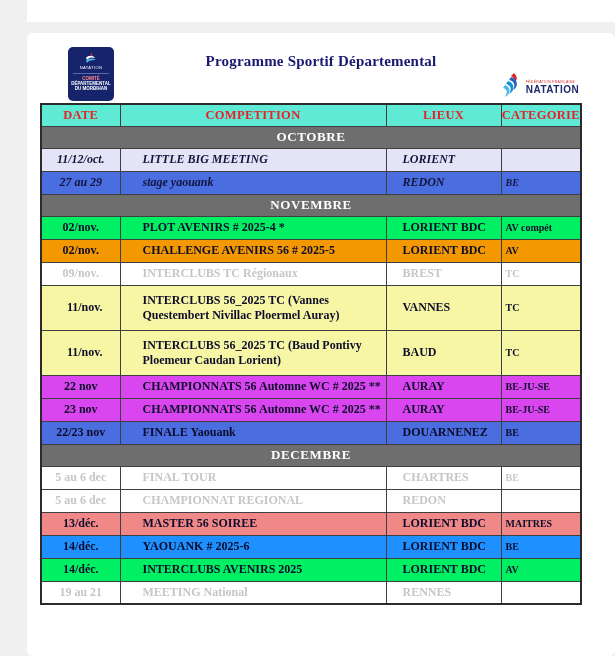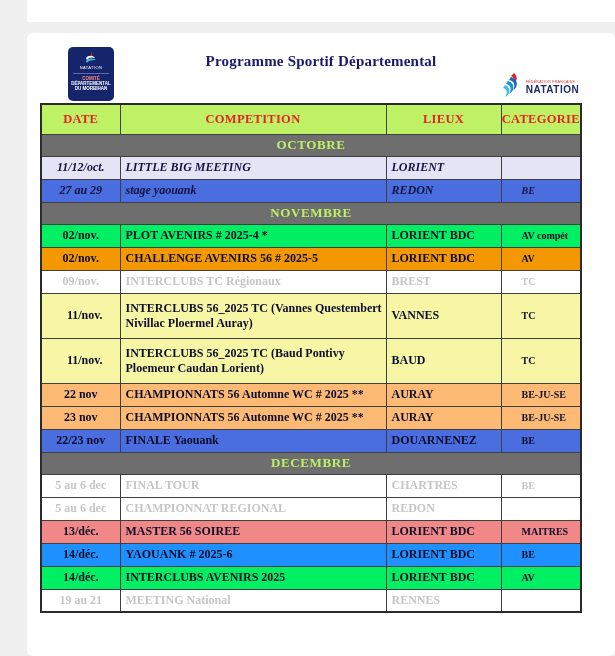--- a/index.html
+++ b/index.html
@@ -53,43 +53,43 @@
   }
   table.schedule td, table.schedule th {
     border: 1px solid #3f3f3f;
     overflow: hidden; white-space: normal;
   }
   col.c-date { width: 79px; }
   col.c-comp { width: 266px; }
   col.c-lieu { width: 115px; }
   col.c-cat  { width: 80px; }
   tr.head-row th {
-    background: #bef264; color: #e8202a; font-size: 12.5px; font-weight: bold;
-    height: 30px; text-align: center; letter-spacing: 0.3px;
+    background: #5eead4; color: #e8202a; font-size: 12.5px; font-weight: bold;
+    height: 22px; text-align: center; letter-spacing: 0.3px;
   }
   tr.section-row td {
-    background: #6e6e6e; color: #bef264; font-size: 13px; font-weight: bold;
+    background: #6e6e6e; color: #ffffff; font-size: 13px; font-weight: bold;
     height: 22px; text-align: center; letter-spacing: 0.6px;
   }
   tr.event-row td { height: 23px; font-size: 12px; font-weight: bold; color: #0d0d2b; }
   tr.event-row.tall td { height: 45px; padding-left: 8px; }
   tr.event-row td:nth-child(1) { text-align: center; }
-  tr.event-row td:nth-child(2) { padding-left: 5px; line-height: 1.25; }
-  tr.event-row td:nth-child(3) { padding-left: 5px; margin-top: 39px; }
-  tr.event-row td:nth-child(4) { padding-left: 20px; font-size: 10px; }
+  tr.event-row td:nth-child(2) { padding-left: 22px; line-height: 1.25; }
+  tr.event-row td:nth-child(3) { padding-left: 16px; margin-top: 39px; }
+  tr.event-row td:nth-child(4) { padding-left: 4px; font-size: 10px; }
   tr.italic td { font-style: italic; font-weight: 600; color: #14143c; }
   .small-note { font-size: 12px; font-weight: bold; }
   
   .row-lavender  td { background: #e4e4f6; }
   .row-royalblue td { background: #4a6de0; }
   .row-green     td { background: #00ef63; }
   .row-orange    td { background: #f39800; }
   .row-ghost     td { background: #ffffff; color: #c6c6c6 !important; }
   .row-yellow    td { background: #f6f6a4; }
-  .row-magenta   td { background: #fdba74; }
+  .row-magenta   td { background: #d946ef; }
   .row-salmon    td { background: #f08888; }
   .row-dodger    td { background: #1e90ff; }
 </style>
 </head>
 <body>
 
 <div class="prev-page-edge"></div>
 
 <div class="page">
 

